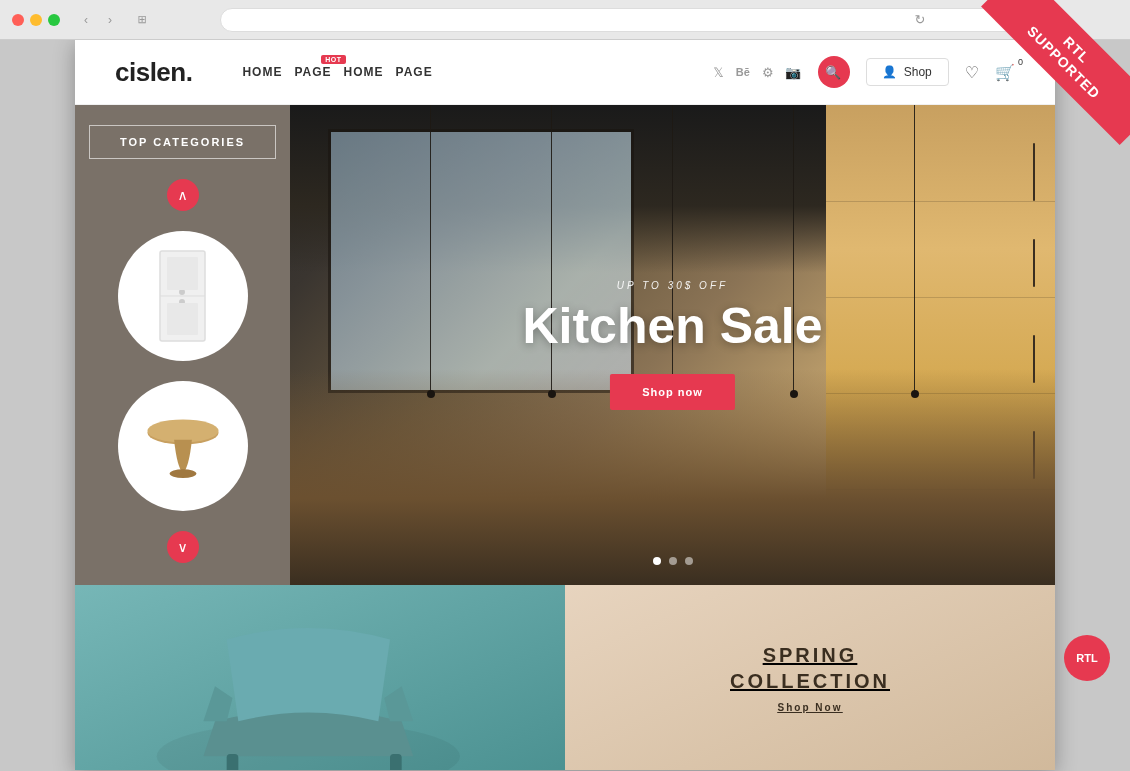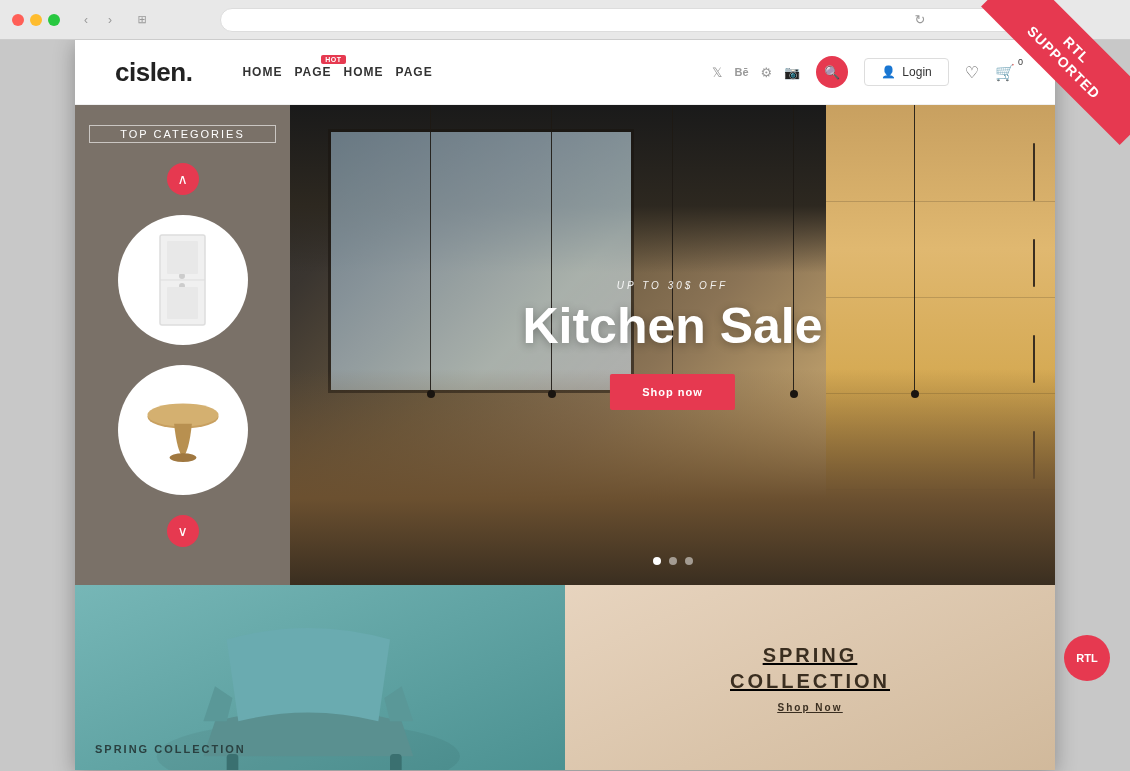--- a/index.html
+++ b/index.html
@@ -197,23 +197,23 @@
       display: flex;
       flex-direction: column;
       align-items: center;
       padding: 20px 0;
       position: relative;
     }
     .categories-title {
       border: 1.5px solid rgba(255,255,255,0.6);
       color: white;
       font-size: 11px;
-      font-weight: 400;
+      font-weight: 700;
       letter-spacing: 2px;
-      padding: 2px 30px;
+      padding: 10px 30px;
       margin-bottom: 20px;
       cursor: pointer;
     }
     .cat-up-btn {
       width: 32px;
       height: 32px;
       background: #e63950;
       border-radius: 50%;
       display: flex;
       align-items: center;
@@ -569,21 +569,21 @@
           <span class="social-icon">𝕏</span>
           <span class="social-icon" style="font-size:11px;font-weight:700;">Bē</span>
           <span class="social-icon">⚙</span>
           <span class="social-icon">📷</span>
         </div>
         <div class="search-btn">
           <span>🔍</span>
         </div>
         <div class="login-btn">
           <span>👤</span>
-          <span>Login</span>
+          <span>Shop</span>
         </div>
         <div class="wishlist-icon">♡</div>
         <div class="cart-icon">
           🛒
           <span class="cart-count">0</span>
         </div>
       </div>
     </div>
 
     <div class="main-content">
@@ -677,23 +677,20 @@
 
           <path d="M130 60 Q200 40 270 60 L260 130 Q200 115 140 130 Z" fill="#6aabb0" rx="20"></path>
 
           <path d="M110 130 L120 100 L135 110 L130 130 Z" fill="#5a9898"></path>
 
           <path d="M290 130 L280 100 L265 110 L270 130 Z" fill="#5a9898"></path>
 
           <rect x="130" y="158" width="10" height="25" rx="3" fill="#3a7070"></rect>
           <rect x="270" y="158" width="10" height="25" rx="3" fill="#3a7070"></rect>
         </svg>
-        <div class="banner-left-content">
-          <div class="banner-left-title">SPRING COLLECTION</div>
-        </div>
       </div>
 
       <div class="banner-right">
         <svg style="position:absolute;inset:0;width:100%;height:100%;" viewBox="0 0 420 185" preserveAspectRatio="xMidYMid slice">
           <defs>
             <linearGradient id="beigeGrad" x1="0%" y1="0%" x2="100%" y2="100%">
               <stop offset="0%" style="stop-color:#e8d5c0"></stop>
               <stop offset="100%" style="stop-color:#d0b89a"></stop>
             </linearGradient>
           </defs>

